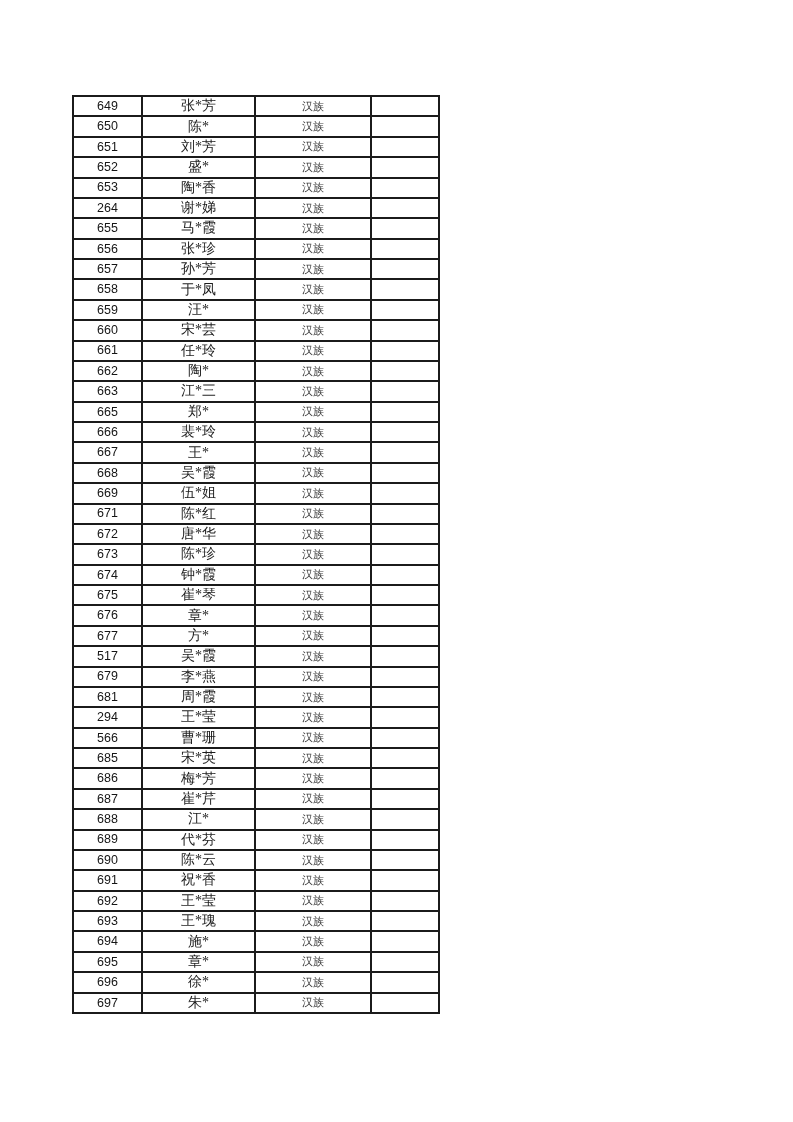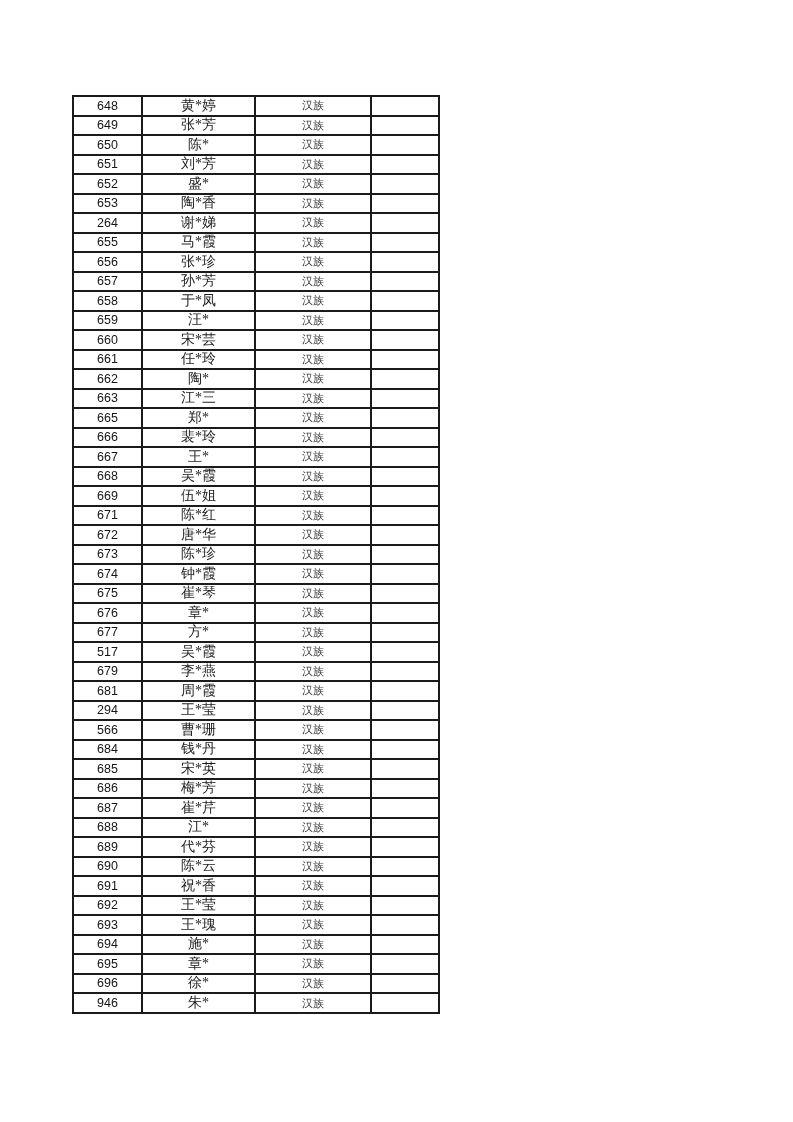--- a/index.html
+++ b/index.html
@@ -58,26 +58,20 @@
 <div class="page">
   <table class="roster">
     <colgroup>
       <col style="width:69px">
       <col style="width:113px">
       <col style="width:116px">
       <col style="width:68px">
     </colgroup>
     <tbody>
         <tr>
-          <td class="col-no">648</td>
-          <td class="col-name">黄*婷</td>
-          <td class="col-ethnicity">汉族</td>
-          <td class="col-blank"></td>
-        </tr>
-        <tr>
           <td class="col-no">649</td>
           <td class="col-name">张*芳</td>
           <td class="col-ethnicity">汉族</td>
           <td class="col-blank"></td>
         </tr>
         <tr>
           <td class="col-no">650</td>
           <td class="col-name">陈*</td>
           <td class="col-ethnicity">汉族</td>
           <td class="col-blank"></td>
@@ -256,26 +250,20 @@
           <td class="col-ethnicity">汉族</td>
           <td class="col-blank"></td>
         </tr>
         <tr>
           <td class="col-no">566</td>
           <td class="col-name">曹*珊</td>
           <td class="col-ethnicity">汉族</td>
           <td class="col-blank"></td>
         </tr>
         <tr>
-          <td class="col-no">684</td>
-          <td class="col-name">钱*丹</td>
-          <td class="col-ethnicity">汉族</td>
-          <td class="col-blank"></td>
-        </tr>
-        <tr>
           <td class="col-no">685</td>
           <td class="col-name">宋*英</td>
           <td class="col-ethnicity">汉族</td>
           <td class="col-blank"></td>
         </tr>
         <tr>
           <td class="col-no">686</td>
           <td class="col-name">梅*芳</td>
           <td class="col-ethnicity">汉族</td>
           <td class="col-blank"></td>
@@ -334,20 +322,20 @@
           <td class="col-ethnicity">汉族</td>
           <td class="col-blank"></td>
         </tr>
         <tr>
           <td class="col-no">696</td>
           <td class="col-name">徐*</td>
           <td class="col-ethnicity">汉族</td>
           <td class="col-blank"></td>
         </tr>
         <tr>
-          <td class="col-no">946</td>
+          <td class="col-no">697</td>
           <td class="col-name">朱*</td>
           <td class="col-ethnicity">汉族</td>
           <td class="col-blank"></td>
         </tr>
       </tbody>
   </table>
 </div>
 
 </body></html>

